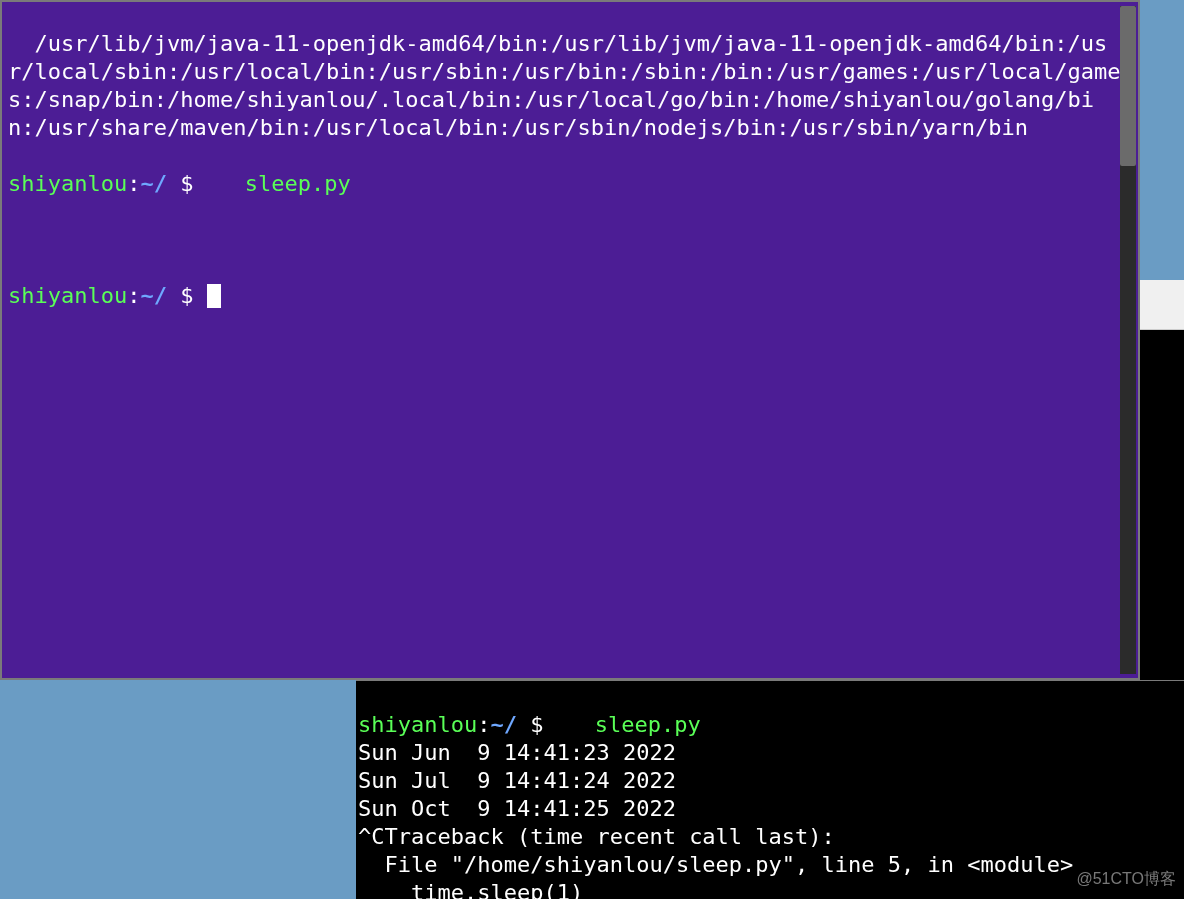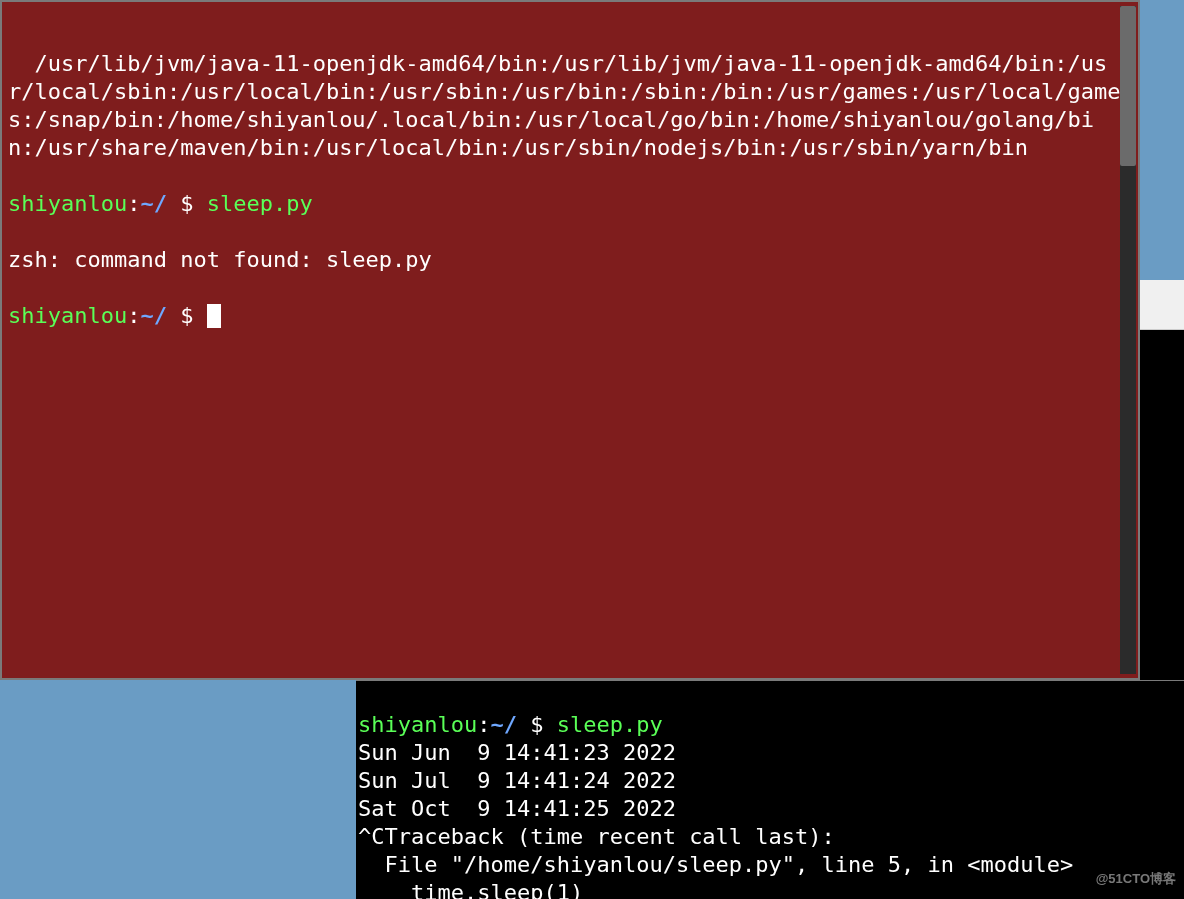--- a/index.html
+++ b/index.html
@@ -12,24 +12,24 @@
       background: #6a9cc4;
       overflow: hidden;
       position: relative;
     }
     .terminal-top {
       position: absolute;
       top: 0;
       left: 0;
       width: 1140px;
       height: 680px;
-      background: #7f1d1d;
+      background: #4c1d95;
       border: 2px solid #7a7a7a;
       color: #fff;
-      padding: 20px 6px;
+      padding: 0 6px;
       white-space: pre-wrap;
       word-break: break-all;
     }
     .right-gap {
       position: absolute;
       top: 0;
       left: 1140px;
       width: 44px;
       height: 280px;
       background: #6a9cc4;
@@ -85,64 +85,63 @@
       top: 6px;
       left: 1120px;
       width: 16px;
       height: 160px;
       background: #6b6b6b;
       border-radius: 2px;
     }
     .path-line { color: #ffffff; }
     .prompt-user { color: #5aff57; font-weight: normal; }
     .prompt-path { color: #6fa8ff; font-weight: bold; }
-    .cmd { color: #5aff57; }
+    .cmd { color: #5aff57; margin-left: 38px; }
     .dollar { color: #ffffff; }
     .white { color: #ffffff; }
     .cursor {
       display: inline-block;
       width: 14px;
       height: 24px;
       background: #fff;
       vertical-align: text-bottom;
     }
     .watermark {
       position: absolute;
       right: 8px;
       bottom: 6px;
-      font-size: 13px;
+      font-size: 16px;
       color: #c8c8c8;
       font-family: sans-serif;
       opacity: 0.6;
-      font-weight: bold;
     }
   </style>
 </head>
 <body>
 
 <div class="terminal-top">
   <span class="path-line">/usr/lib/jvm/java-11-openjdk-amd64/bin:/usr/lib/jvm/java-11-openjdk-amd64/bin:/usr/local/sbin:/usr/local/bin:/usr/sbin:/usr/bin:/sbin:/bin:/usr/games:/usr/local/games:/snap/bin:/home/shiyanlou/.local/bin:/usr/local/go/bin:/home/shiyanlou/golang/bin:/usr/share/maven/bin:/usr/local/bin:/usr/sbin/nodejs/bin:/usr/sbin/yarn/bin</span>
 <br><span class="prompt-user">shiyanlou</span><span class="white">:</span><span class="prompt-path">~/</span><span class="dollar"> $ </span><span class="cmd">sleep.py</span>
-<br><span class="white">zsh: command not found: sleep.py</span>
+<br>
 <br><span class="prompt-user">shiyanlou</span><span class="white">:</span><span class="prompt-path">~/</span><span class="dollar"> $ </span><span class="cursor"></span>
 </div>
 
 <div class="scrollbar-top"></div>
 <div class="scrollbar-thumb"></div>
 
 <div class="right-gap"></div>
 <div class="right-white"></div>
 <div class="right-black"></div>
 
 <div class="bottom-left"></div>
 
 <div class="terminal-bottom">
 <span class="prompt-user">shiyanlou</span><span class="white">:</span><span class="prompt-path">~/</span><span class="dollar"> $ </span><span class="cmd">sleep.py</span>
 <span class="white">Sun Jun  9 14:41:23 2022</span>
 <span class="white">Sun Jul  9 14:41:24 2022</span>
-<span class="white">Sat Oct  9 14:41:25 2022</span>
+<span class="white">Sun Oct  9 14:41:25 2022</span>
 <span class="white">^CTraceback (time recent call last):</span>
 <span class="white">  File "/home/shiyanlou/sleep.py", line 5, in &lt;module&gt;</span>
 <span class="white">    time.sleep(1)</span>
 
 </div>
 
 <div class="watermark">@51CTO博客</div>
 
 </body></html>

